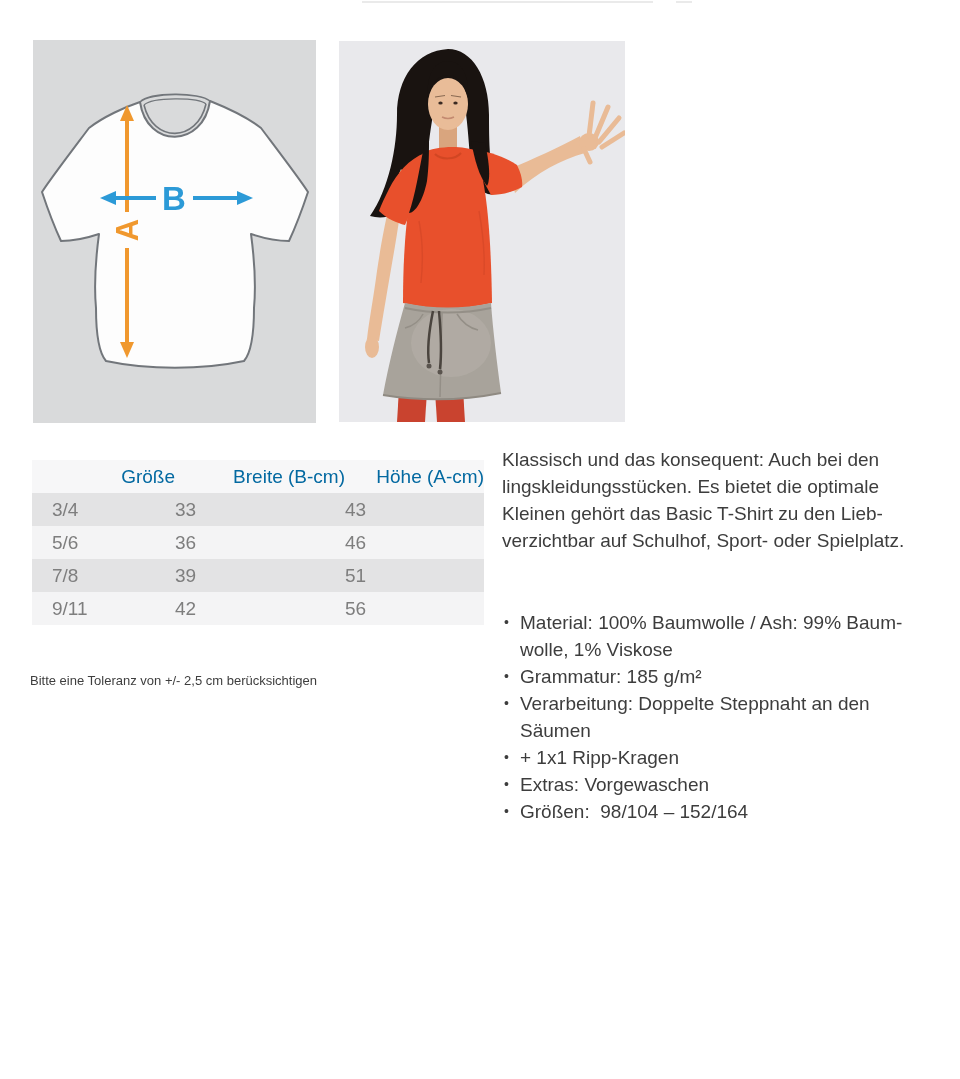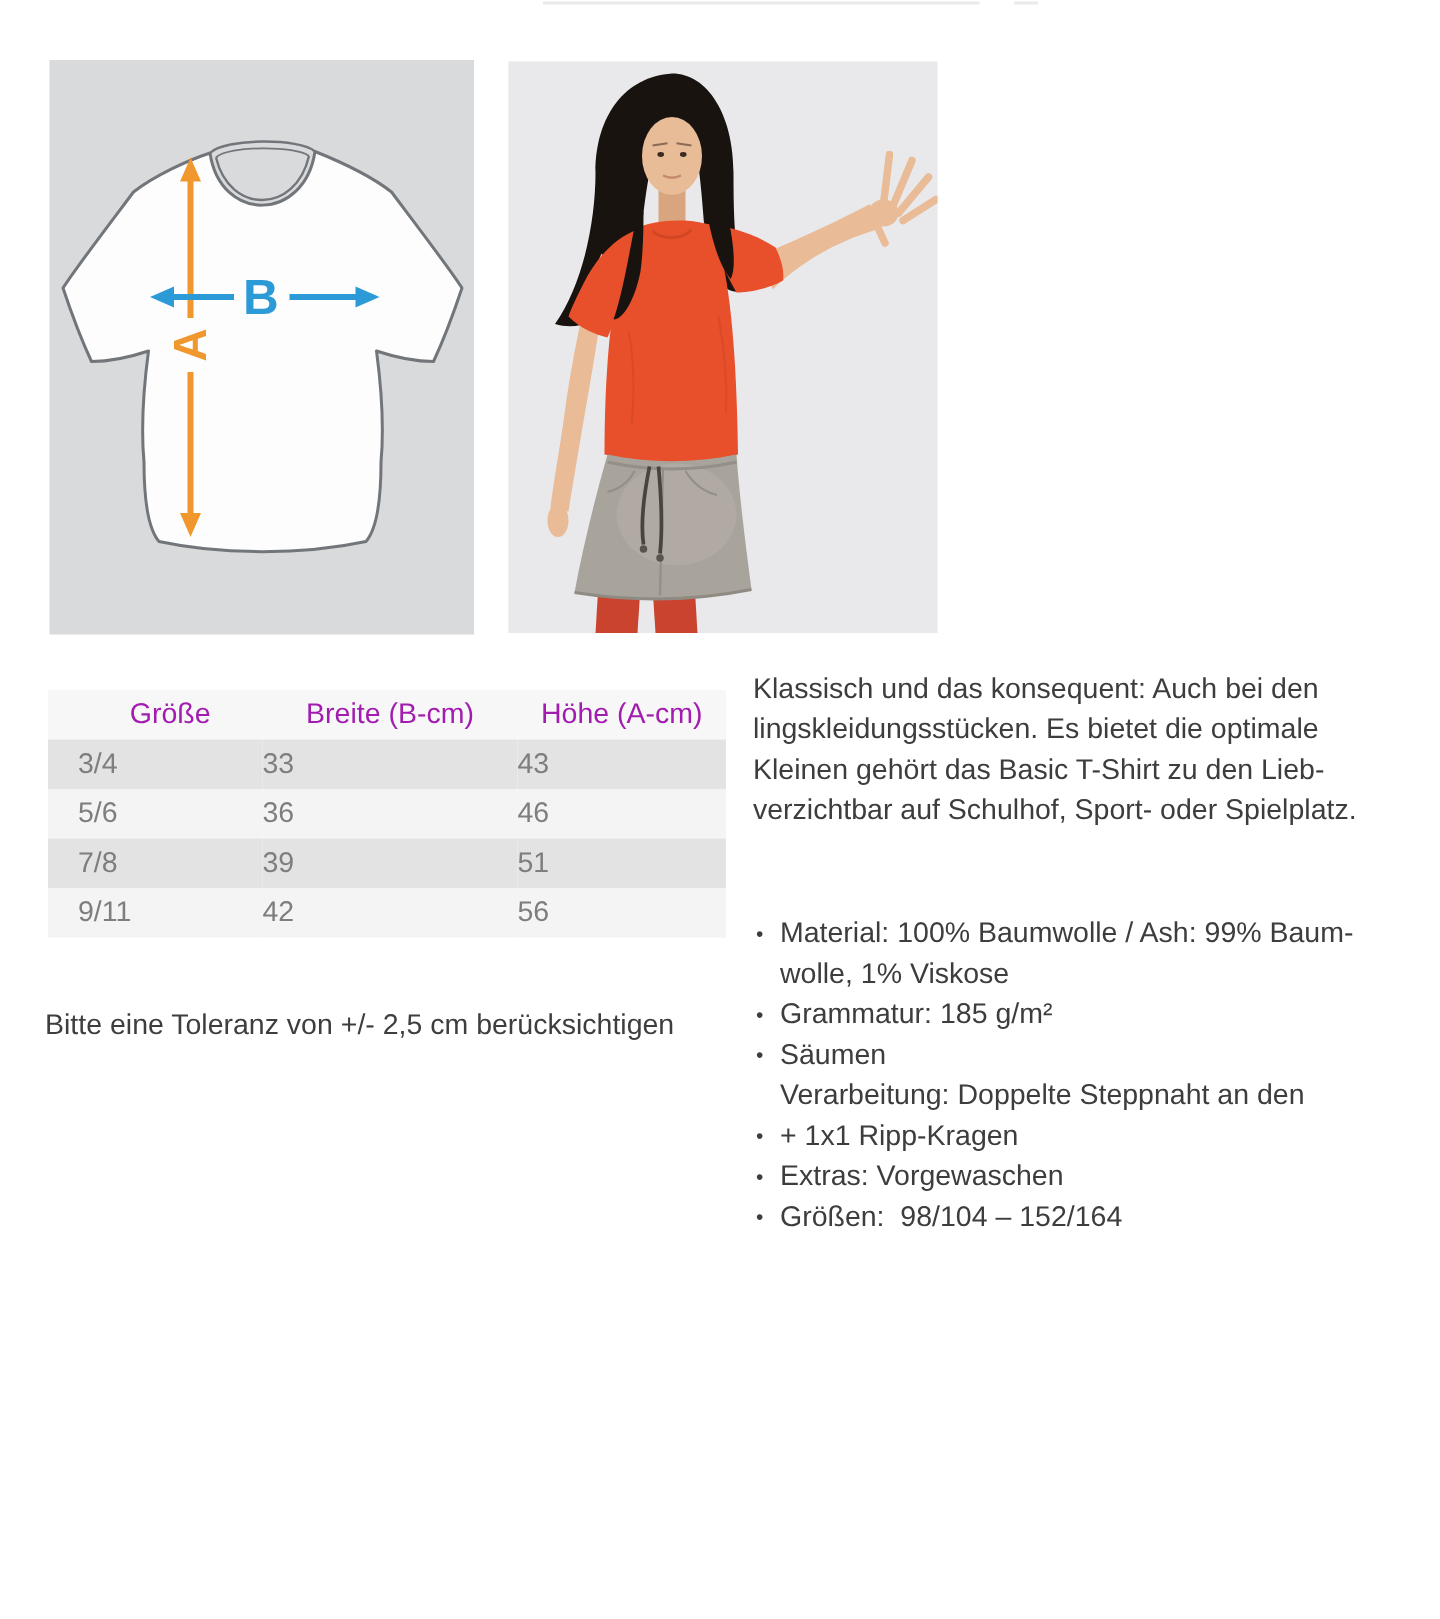--- a/index.html
+++ b/index.html
@@ -25,31 +25,31 @@
 
   .size-table{
     position:absolute;left:32px;top:460px;width:452px;
     border-collapse:collapse;table-layout:fixed;
     font-size:19px;color:#7e7e7e;
   }
   .size-table col.c1{width:143px;}
   .size-table col.c2{width:170px;}
   .size-table col.c3{width:139px;}
   .size-table th{
-    font-weight:normal;color:#a21caf;text-align:center;
+    font-weight:normal;color:#0369a1;text-align:right;
     height:33px;background:#f7f7f8;padding:0;
   }
   .size-table td{height:33px;padding:0;}
   .size-table th:first-child,.size-table td:first-child{padding-left:20px;}
   .size-table tbody tr:nth-child(odd){background:#e3e3e4;}
   .size-table tbody tr:nth-child(even){background:#f4f4f5;}
 
   .tolerance-note{
     position:absolute;left:30px;top:673px;
-    font-size:19px;color:#3e3e3e;
+    font-size:13px;color:#3e3e3e;
   }
 
   .description-col{
     position:absolute;left:502px;top:446px;width:437px;
     font-size:19px;line-height:27px;color:#3d3d3d;
   }
   .description-paragraph .line{height:27px;white-space:pre;}
   .feature-list{margin-top:55px;}
   .feature-item{position:relative;padding-left:18px;}
   .feature-item .dot{
@@ -215,22 +215,22 @@
         <span class="dot">•</span>
         <div class="fline">Material: 100% Baumwolle / Ash: 99% Baum-</div>
         <div class="fline">wolle, 1% Viskose</div>
       </div>
       <div class="feature-item">
         <span class="dot">•</span>
         <div class="fline">Grammatur: 185 g/m²</div>
       </div>
       <div class="feature-item">
         <span class="dot">•</span>
+        <div class="fline">Verarbeitung: Doppelte Steppnaht an den</div>
         <div class="fline">Säumen</div>
-        <div class="fline">Verarbeitung: Doppelte Steppnaht an den</div>
       </div>
       <div class="feature-item">
         <span class="dot">•</span>
         <div class="fline">+ 1x1 Ripp-Kragen</div>
       </div>
       <div class="feature-item">
         <span class="dot">•</span>
         <div class="fline">Extras: Vorgewaschen</div>
       </div>
       <div class="feature-item">

